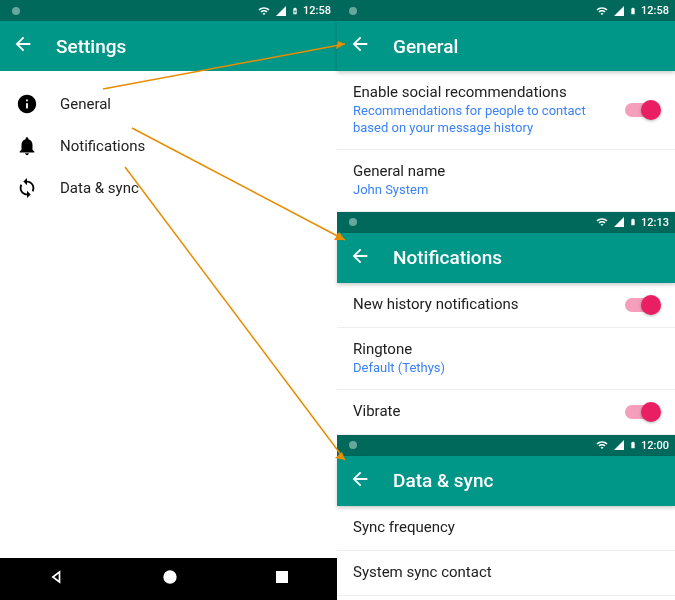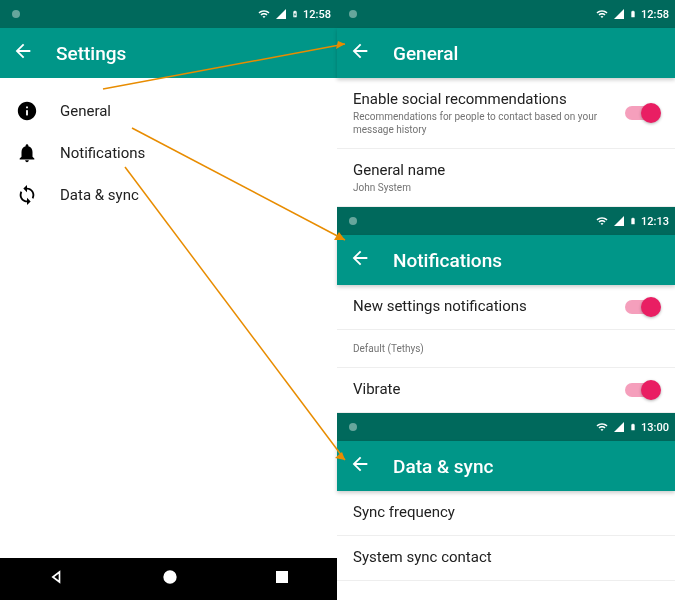--- a/index.html
+++ b/index.html
@@ -19,21 +19,21 @@
       background: #fff;
     }
     .right-pane {
       position: absolute;
       left: 337px; top: 0;
       width: 338px;
       height: 600px;
       background: #fff;
     }
     .status-bar {
-      height: 28px;
+      height: 21px;
       background: #00695c;
       display: flex;
       align-items: center;
       justify-content: flex-end;
       padding: 0 6px;
       gap: 4px;
       color: #fff;
       font-size: 11px;
       font-weight: 500;
     }
@@ -78,21 +78,21 @@
 
     .pref-item {
       padding: 12px 16px;
       border-bottom: 1px solid #eee;
       display: flex;
       align-items: center;
       gap: 10px;
     }
     .pref-item .text { flex: 1; }
     .pref-title { font-size: 15px; color: #212121; margin-bottom: 2px; }
-    .pref-sub { font-size: 10px; color: #737373; line-height: 1.3; }
+    .pref-sub { font-size: 13px; color: #3b82f6; line-height: 1.3; }
 
     .toggle {
       width: 34px; height: 14px;
       background: #ec407a80;
       border-radius: 7px;
       position: relative;
       flex-shrink: 0;
     }
     .toggle .knob {
       width: 20px; height: 20px;
@@ -266,28 +266,29 @@
       <span>12:13</span>
     </div>
     <div class="toolbar">
       <span class="back-arrow"><svg width="22" height="22" viewBox="0 0 24 24" fill="#fff">
             <path d="M20 11H7.83l5.59-5.59L12 4l-8 8 8 8 1.41-1.41L7.83 13H20v-2z"></path>
           </svg></span>
       <span class="toolbar-title">Notifications</span>
     </div>
     <div class="pref-item">
       <div class="text">
-        <div class="pref-title">New settings notifications</div>
+        <div class="pref-title">New history notifications</div>
       </div>
       <div class="toggle">
           <div class="knob"></div>
         </div>
     </div>
     <div class="pref-item">
       <div class="text">
+        <div class="pref-title">Ringtone</div>
         <div class="pref-sub">Default (Tethys)</div>
       </div>
     </div>
     <div class="pref-item">
       <div class="text">
         <div class="pref-title">Vibrate</div>
       </div>
       <div class="toggle">
           <div class="knob"></div>
         </div>
@@ -305,21 +306,21 @@
       <span class="status-icon">
           <svg width="12" height="12" viewBox="0 0 24 24" fill="#fff">
             <path d="M2 22h20V2z"></path>
           </svg>
         </span>
       <span class="status-icon">
           <svg width="8" height="12" viewBox="0 0 24 24" fill="#fff">
             <path d="M15.67 4H14V2h-4v2H8.33C7.6 4 7 4.6 7 5.33v15.33C7 21.4 7.6 22 8.33 22h7.33c.74 0 1.34-.6 1.34-1.33V5.33C17 4.6 16.4 4 15.67 4z"></path>
           </svg>
         </span>
-      <span>13:00</span>
+      <span>12:00</span>
     </div>
     <div class="toolbar">
       <span class="back-arrow"><svg width="22" height="22" viewBox="0 0 24 24" fill="#fff">
             <path d="M20 11H7.83l5.59-5.59L12 4l-8 8 8 8 1.41-1.41L7.83 13H20v-2z"></path>
           </svg></span>
       <span class="toolbar-title">Data &amp; sync</span>
     </div>
     <div class="pref-item">
       <div class="text">
         <div class="pref-title">Sync frequency</div>

